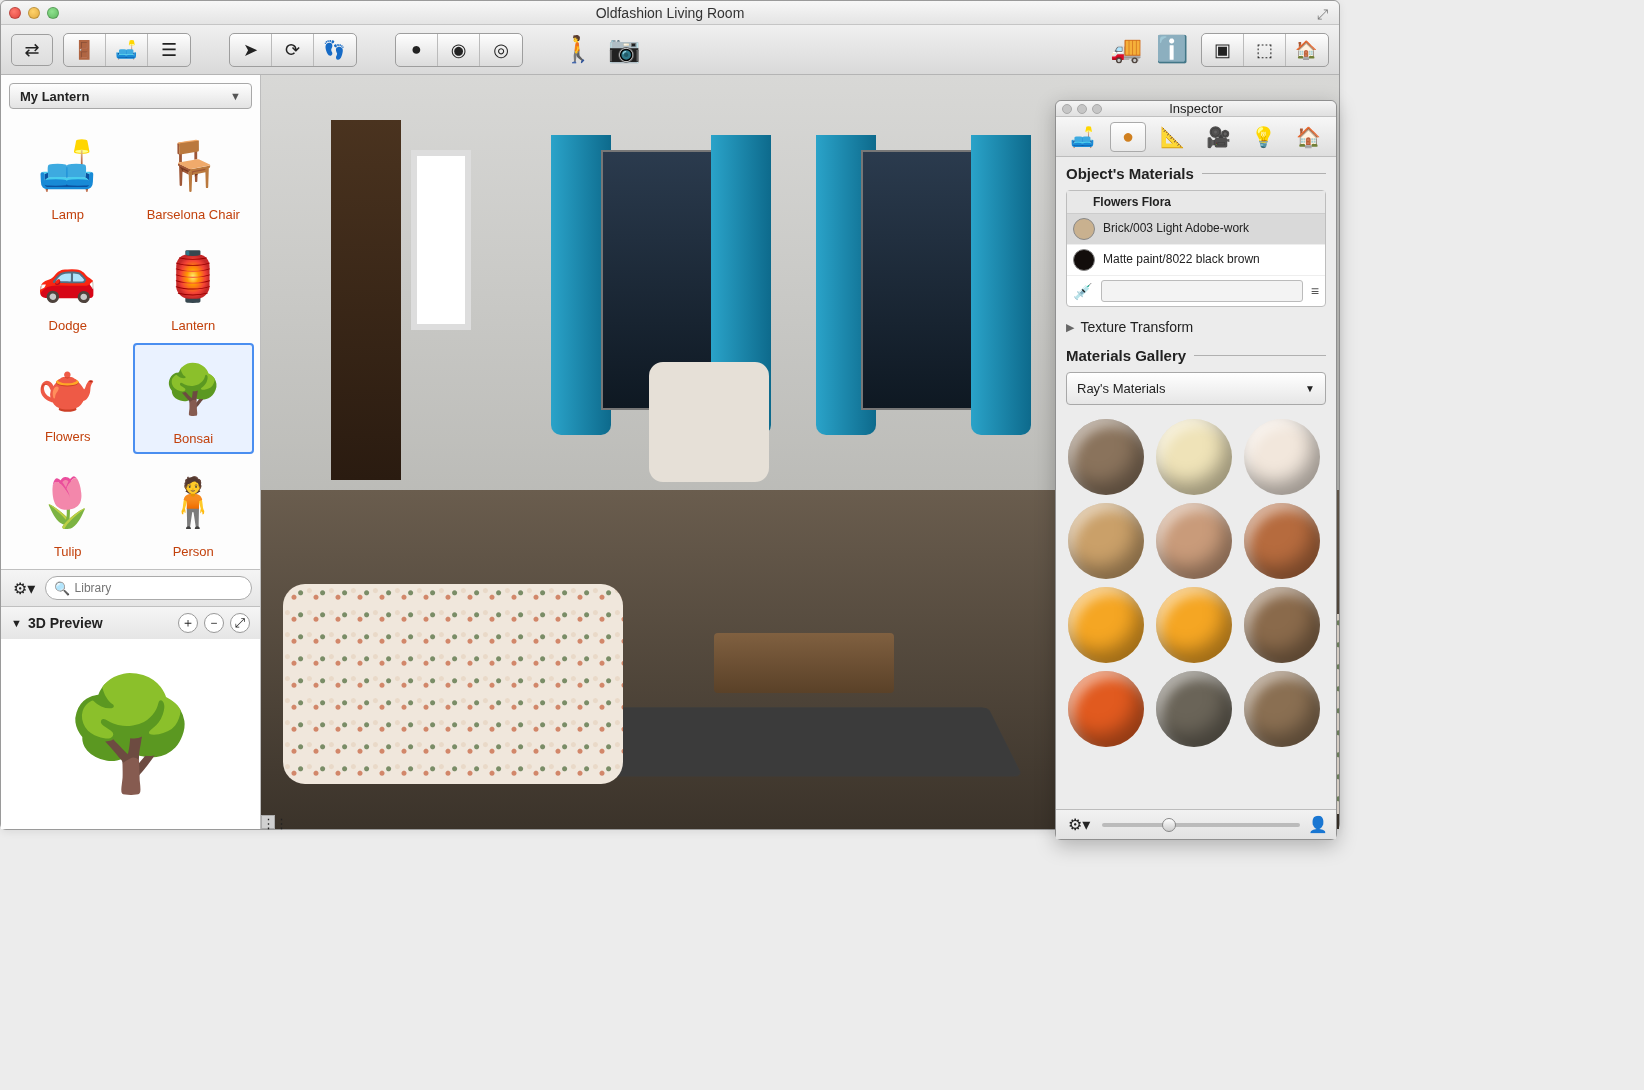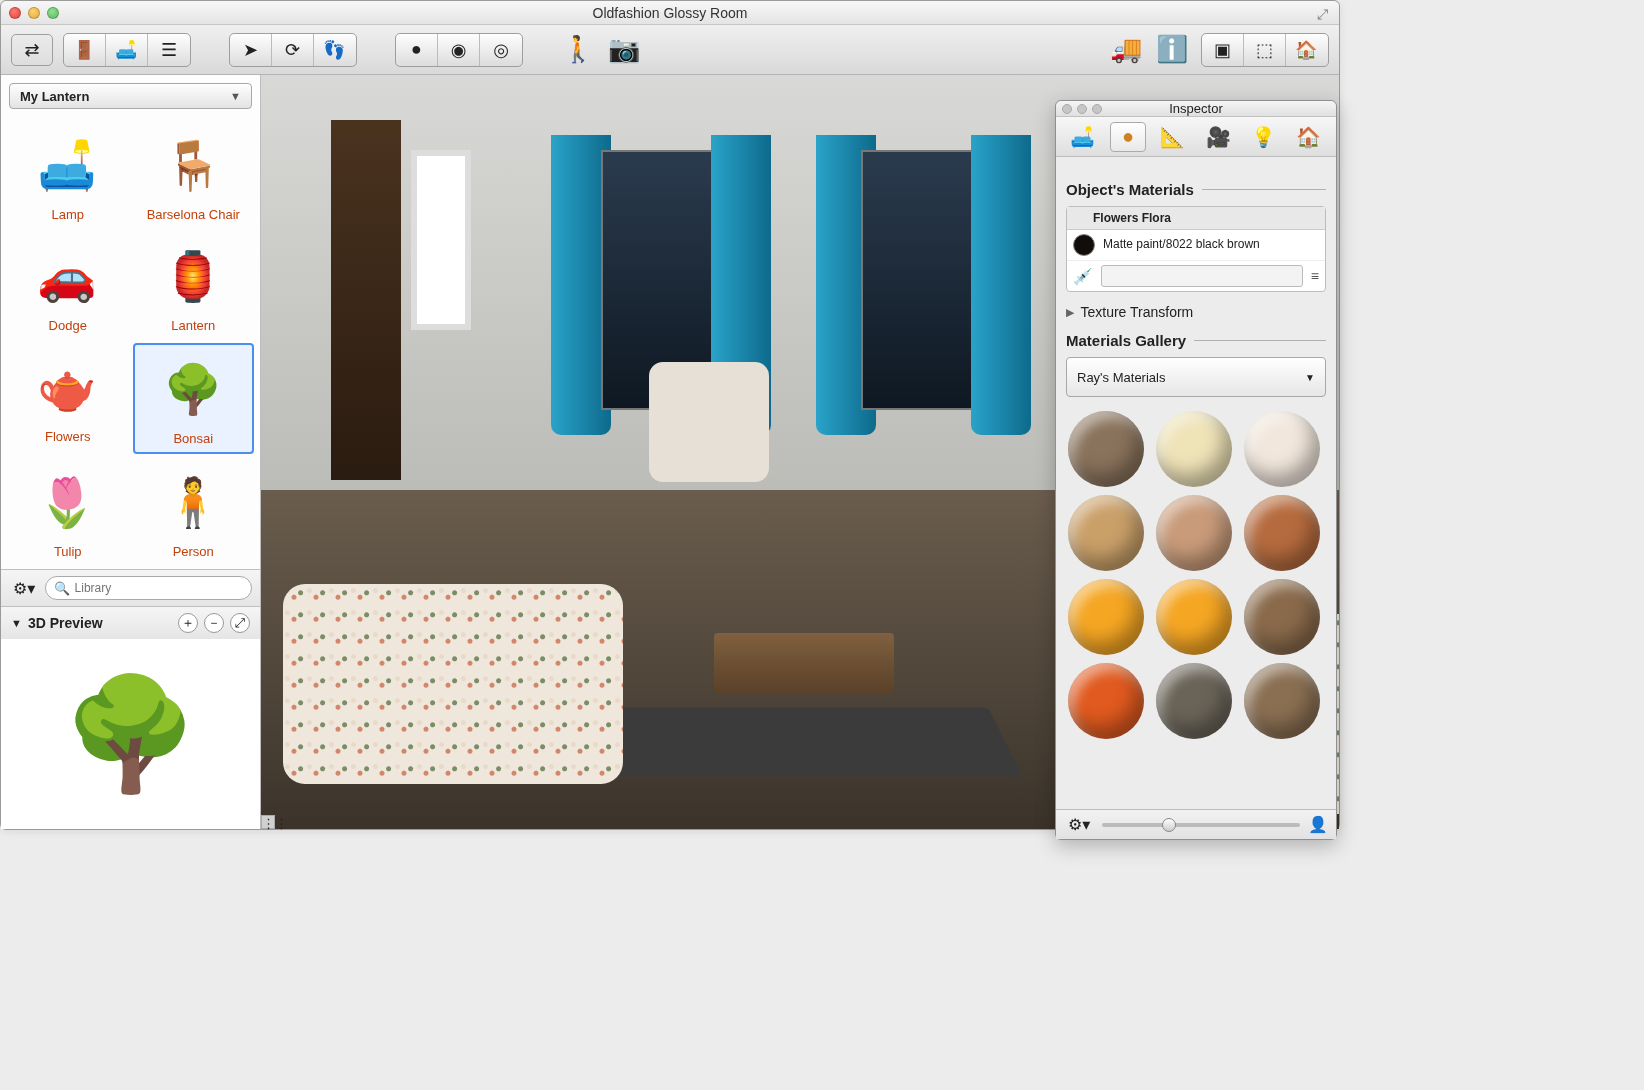--- a/index.html
+++ b/index.html
@@ -145,35 +145,35 @@
 .insp-traffic .d{width:10px;height:10px;border-radius:50%;background:#c6c6c6;border:1px solid #aaa;}
 .insp-tabs{
   height:40px; background:linear-gradient(#f7f7f7,#dedede); border-bottom:1px solid #bcbcbc;
   display:flex; justify-content:space-around; align-items:center; padding:4px;
 }
 .insp-tab{
   width:36px; height:30px; display:flex; align-items:center; justify-content:center;
   font-size:20px; cursor:pointer; border-radius:4px;
 }
 .insp-tab.active{background:linear-gradient(#fff,#e8e8e8); border:1px solid #aaa;}
-.insp-body{flex:1; overflow:auto; padding:8px 10px; display:flex; flex-direction:column; gap:8px;margin-top:16px;}
+.insp-body{flex:1; overflow:auto; padding:8px 10px; display:flex; flex-direction:column; gap:8px;}
 .sect-head{font-weight:bold; font-size:15px; display:flex; align-items:center; gap:8px;}
 .sect-head::after{content:""; flex:1; height:1px; background:#b0b0b0;}
 .mat-list{border:1px solid #bdbdbd; border-radius:4px; background:#fff;}
 .mat-hdr{background:#e8e8e8; padding:4px 26px; font-weight:bold; font-size:12px; border-bottom:1px solid #ccc;}
 .mat-row{display:flex; align-items:center; gap:8px; padding:4px 6px; border-bottom:1px solid #eee;}
 .mat-row.sel{background:#d9d9d9;}
 .mat-sw{width:22px; height:22px; border-radius:50%; border:1px solid #888; flex-shrink:0;}
 .mat-txt{font-size:12px; line-height:1.15;}
 .eyedrop-row{display:flex; align-items:center; padding:4px 6px; gap:8px;}
 .eye-box{flex:1; height:22px; border:1px solid #bbb; border-radius:3px; background:#f3f3f3;}
 .menu-ico{font-size:14px; color:#555;}
 .disclosure{display:flex; align-items:center; gap:6px; font-size:14px; cursor:pointer; padding:4px 0;}
 .disclosure .tri{font-size:11px; color:#666;}
-.gal-dd{height:40px; border:1px solid #a8a8a8; border-radius:4px; background:linear-gradient(#fff,#e6e6e6); display:flex; align-items:center; padding:0 10px; font-size:13px; cursor:pointer;}
+.gal-dd{height:33px; border:1px solid #a8a8a8; border-radius:4px; background:linear-gradient(#fff,#e6e6e6); display:flex; align-items:center; padding:0 10px; font-size:13px; cursor:pointer;}
 .gal-dd .chev{margin-left:auto; font-size:10px;}
 .gal-grid{display:grid; grid-template-columns:repeat(3,1fr); gap:8px; padding:6px 2px;}
 .gal-ball{width:76px; height:76px; border-radius:50%; box-shadow:inset -8px -12px 18px rgba(0,0,0,0.35), inset 6px 8px 12px rgba(255,255,255,0.5); cursor:pointer;}
 .insp-foot{height:30px; border-top:1px solid #bcbcbc; background:linear-gradient(#f2f2f2,#e2e2e2); display:flex; align-items:center; padding:0 8px; gap:8px;}
 .slider{flex:1; height:4px; background:#bbb; border-radius:2px; position:relative;}
 .slider .knob{position:absolute; left:30%; top:-5px; width:14px; height:14px; border-radius:50%; background:linear-gradient(#fff,#ccc); border:1px solid #888;}
 .person-ico{font-size:16px; color:#555;}
 
 
 .ico-arrow::before{content:"⇄";}
@@ -181,21 +181,21 @@
 </head>
 <body>
 
 <div class="window">
   <div class="titlebar">
     <div class="traffic">
       <div class="tl-dot dot-close"></div>
       <div class="tl-dot dot-min"></div>
       <div class="tl-dot dot-max"></div>
     </div>
-    <div class="title">Oldfashion Glossy Room</div>
+    <div class="title">Oldfashion Living Room</div>
     <div class="expand">⤢</div>
   </div>
 
   <div class="toolbar">
     <div class="tb-btn single ico-arrow"></div>
     <div class="tb-group">
       <div class="tb-btn">🚪</div>
       <div class="tb-btn">🛋️</div>
       <div class="tb-btn">☰</div>
     </div>
@@ -320,20 +320,24 @@
     <div class="insp-tab active" style="color:#d08020;">●</div>
     <div class="insp-tab">📐</div>
     <div class="insp-tab">🎥</div>
     <div class="insp-tab">💡</div>
     <div class="insp-tab">🏠</div>
   </div>
   <div class="insp-body">
     <div class="sect-head">Object's Materials</div>
     <div class="mat-list">
       <div class="mat-hdr">Flowers Flora</div>
+      <div class="mat-row sel">
+        <div class="mat-sw" style="background:#c9b18f;"></div>
+        <div class="mat-txt">Brick/003 Light Adobe-work</div>
+      </div>
       <div class="mat-row">
         <div class="mat-sw" style="background:#120d0b;"></div>
         <div class="mat-txt">Matte paint/8022 black brown</div>
       </div>
       <div class="eyedrop-row">
         <span style="font-size:16px;">💉</span>
         <div class="eye-box"></div>
         <span class="menu-ico">≡</span>
       </div>
     </div>

